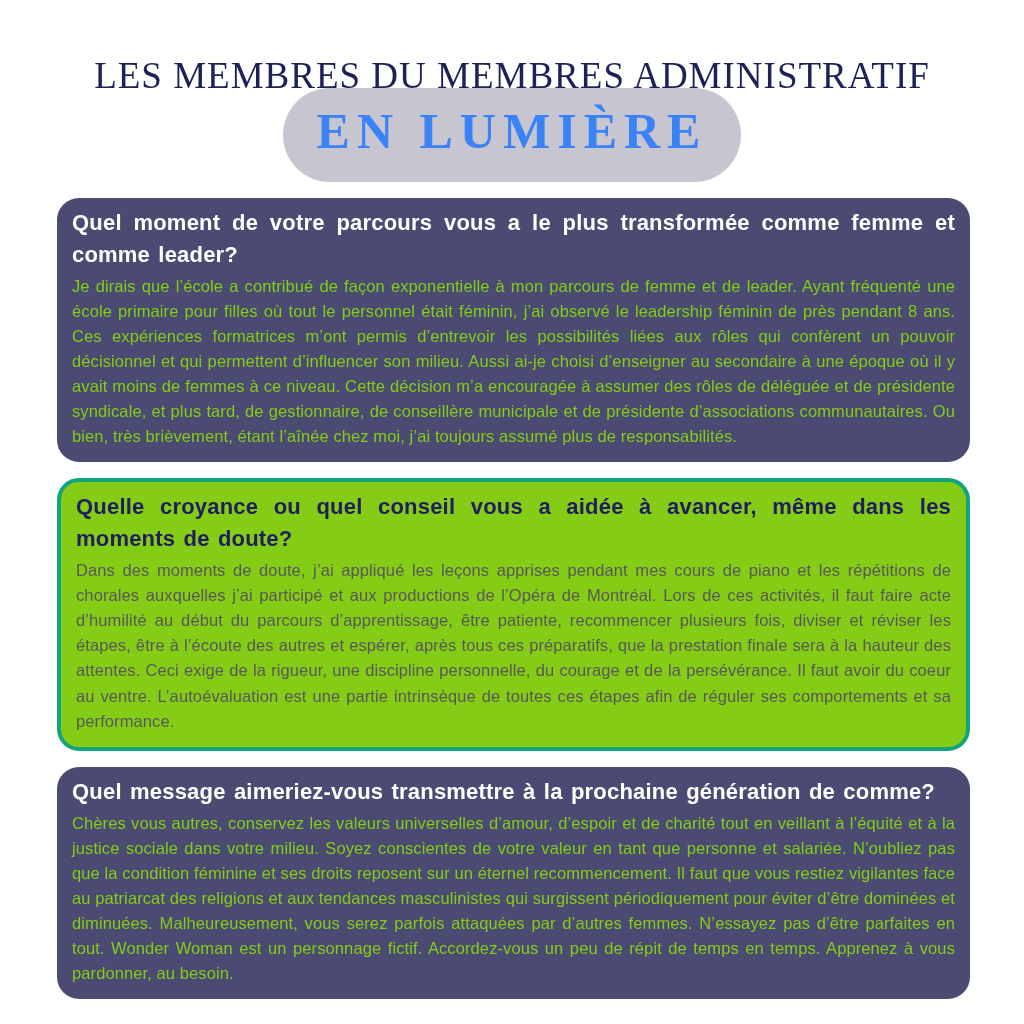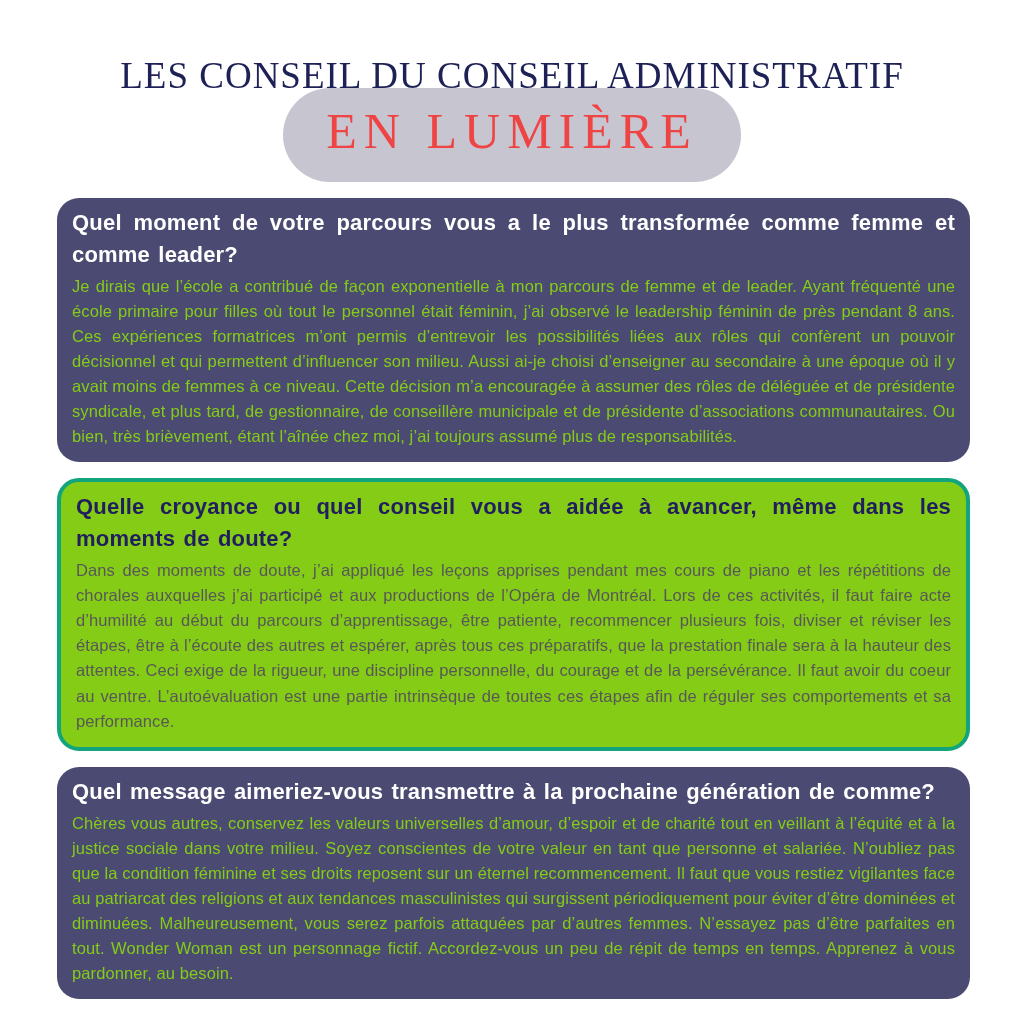--- a/index.html
+++ b/index.html
@@ -40,24 +40,24 @@
     white-space: nowrap;
   }
   .subtitle {
     position: absolute;
     top: 102px;
     left: 0;
     width: 100%;
     text-align: center;
     z-index: 1;
     font-family: "Liberation Serif", "DejaVu Serif", serif;
-    font-weight: 400;
+    font-weight: 700;
     font-size: 50px;
     letter-spacing: 7px;
-    color: #ef4444;
+    color: #3b82f6;
     white-space: nowrap;
   }
   
   .cards {
     margin: 0 54px 0 57px;
     display: flex;
     flex-direction: column;
     gap: 16px;
     justify-content: space-between;
   }
@@ -91,21 +91,21 @@
   .card.navy .question { color: #ffffff; }
   .card.navy .answer  { color: #84cc16; }
   .card.outline .question { color: #201e5e; }
   .card.outline .answer  { color: #585858; }
 </style>
 </head>
 <body>
 
 <div class="header">
   <div class="pill"></div>
-  <div class="title">LES CONSEIL DU CONSEIL ADMINISTRATIF</div>
+  <div class="title">LES MEMBRES DU MEMBRES ADMINISTRATIF</div>
   <div class="subtitle">EN LUMIÈRE</div>
 </div>
 
 <div class="cards">
   <div class="card navy">
     <div class="question">Quel moment de votre parcours vous a le plus transformée comme femme et comme leader?</div>
     <div class="answer">Je dirais que l’école a contribué de façon exponentielle à mon parcours de femme et de leader. Ayant fréquenté une école primaire pour filles où tout le personnel était féminin, j’ai observé le leadership féminin de près pendant 8 ans. Ces expériences formatrices m’ont permis d’entrevoir les possibilités liées aux rôles qui confèrent un pouvoir décisionnel et qui permettent d’influencer son milieu. Aussi ai-je choisi d’enseigner au secondaire à une époque où il y avait moins de femmes à ce niveau. Cette décision m’a encouragée à assumer des rôles de déléguée et de présidente syndicale, et plus tard, de gestionnaire, de conseillère municipale et de présidente d’associations communautaires. Ou bien, très brièvement, étant l’aînée chez moi, j’ai toujours assumé plus de responsabilités.</div>
   </div>
   <div class="card outline">
     <div class="question">Quelle croyance ou quel conseil vous a aidée à avancer, même dans les moments de doute?</div>

